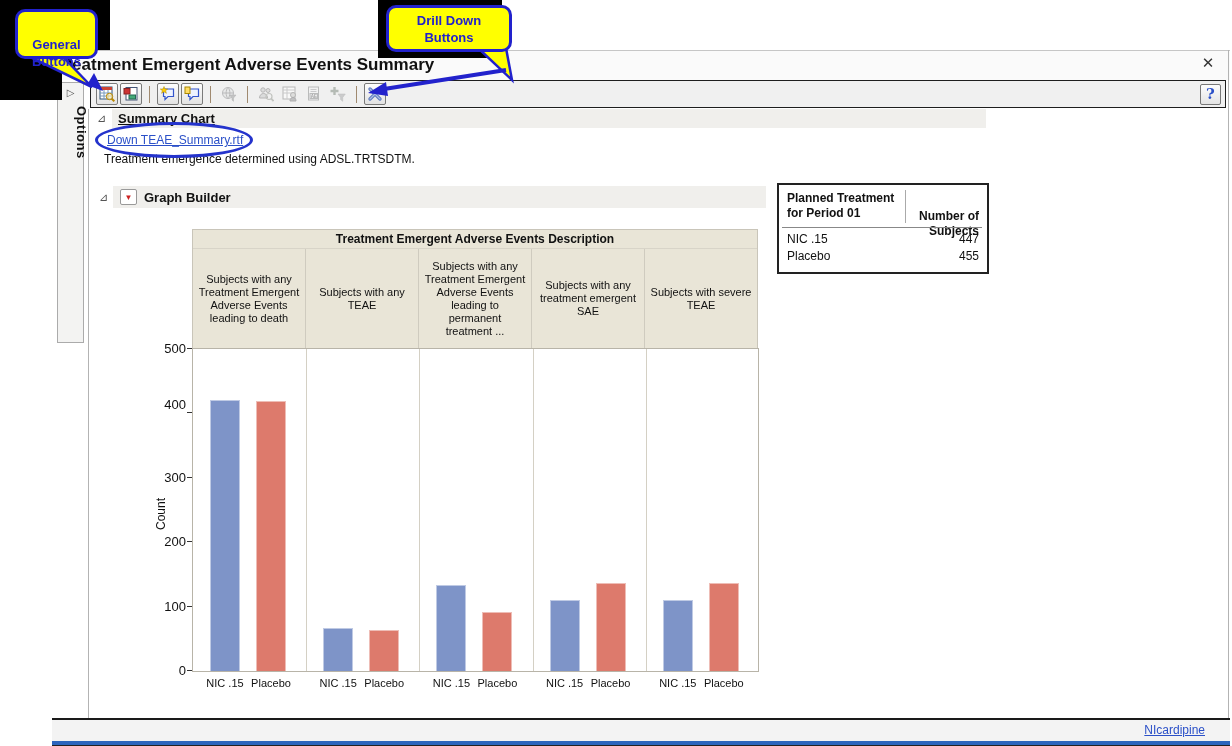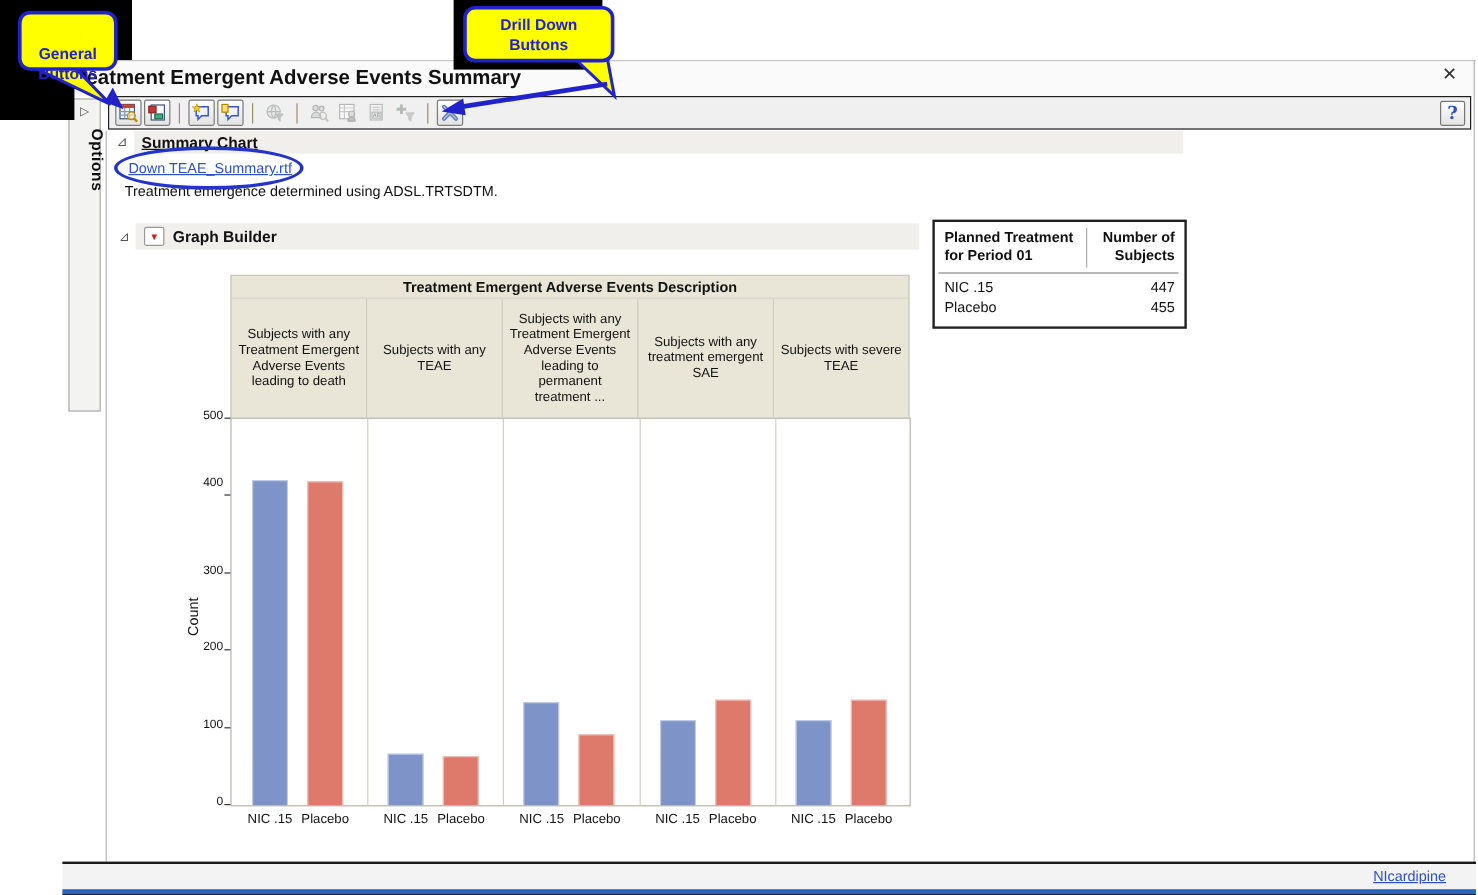--- a/index.html
+++ b/index.html
@@ -43,40 +43,40 @@
   .gb-bar .sec-title { margin-left:7px; }
   .rtf-link { left:107px; top:133px; font-size:12px; color:#2b50c8; text-decoration:underline; }
   .desc-text { left:104px; top:152px; font-size:12px; }
   .ellipse-ann { left:95px; top:122px; width:158px; height:36px; border:3px solid #2433cc;
                  border-radius:50%; z-index:30; pointer-events:none; }
 
   
   .subj-table { left:777px; top:183px; width:212px; height:91px; border:2px solid #222; background:#fff; }
   .subj-hdr { font-weight:bold; font-size:12px; line-height:15px; }
   .subj-col1h { left:8px; top:6px; }
-  .subj-col2h { right:8px; top:6px; text-align:right;margin-left:46px; }
+  .subj-col2h { right:8px; top:24px; text-align:right;margin-left:46px; }
   .subj-vsep { left:126px; top:5px; width:1px; height:33px; background:#aaa; }
   .subj-hline { left:3px; top:42px; width:200px; height:1px; background:#888; }
   .subj-cell { font-size:12px; }
   .r0 { top:47px; } .r1 { top:64px; }
   .subj-c1 { left:8px; } .subj-c2 { right:8px; text-align:right; }
 
   
   .chart { left:140px; top:228px; width:700px; height:475px; }
   .chart-head { left:52px; top:1px; width:566px; height:120px; border:1px solid #c9c5b9; background:#e9e5d7; }
   .gtitle { height:19px; border-bottom:1px solid #d8d4c8; font-weight:bold; font-size:12px;
             text-align:center; padding-top:2px; }
   .phdr-row { display:flex; height:99px; }
   .phdr { flex:1 1 0; font-size:11px; line-height:13px; text-align:center; display:flex;
           align-items:center; justify-content:center; padding:2px 5px; }
   .phdr + .phdr { border-left:1px solid #cfcbbf; }
   .plot { left:52px; top:120px; width:567px; height:324px; border:1px solid #b8b4a8; background:#fff; }
   .psep { position:absolute; top:0; width:1px; height:100%; background:#d4d0c4; }
   .bar { position:absolute; bottom:0; width:30px; border:1px solid rgba(255,255,255,.5); border-bottom:none; }
-  .ytick-label { position:absolute; left:0; width:46px; text-align:right; font-size:10px; }
+  .ytick-label { position:absolute; left:0; width:46px; text-align:right; font-size:13px; }
   .ytick-mark { position:absolute; left:47px; width:5px; height:1px; background:#333; }
   .ylabel { position:absolute; left:14px; top:302px; font-size:12px; transform:rotate(-90deg);
             transform-origin:left top; white-space:nowrap; }
   .xlabel { position:absolute; top:449px; width:60px; text-align:center; font-size:11px; }
 
   
   .content-bottom-line { left:52px; top:718px; width:1178px; height:2px; background:#1a1a1a; }
   .status-bar { left:52px; top:720px; width:1178px; height:21px; background:#f3f3f3; }
   .status-link { left:auto; right:27px; top:723px; font-size:12px; color:#2b50c8; text-decoration:underline; }
   .blue-strip { left:52px; top:741px; width:1178px; height:4px; }

